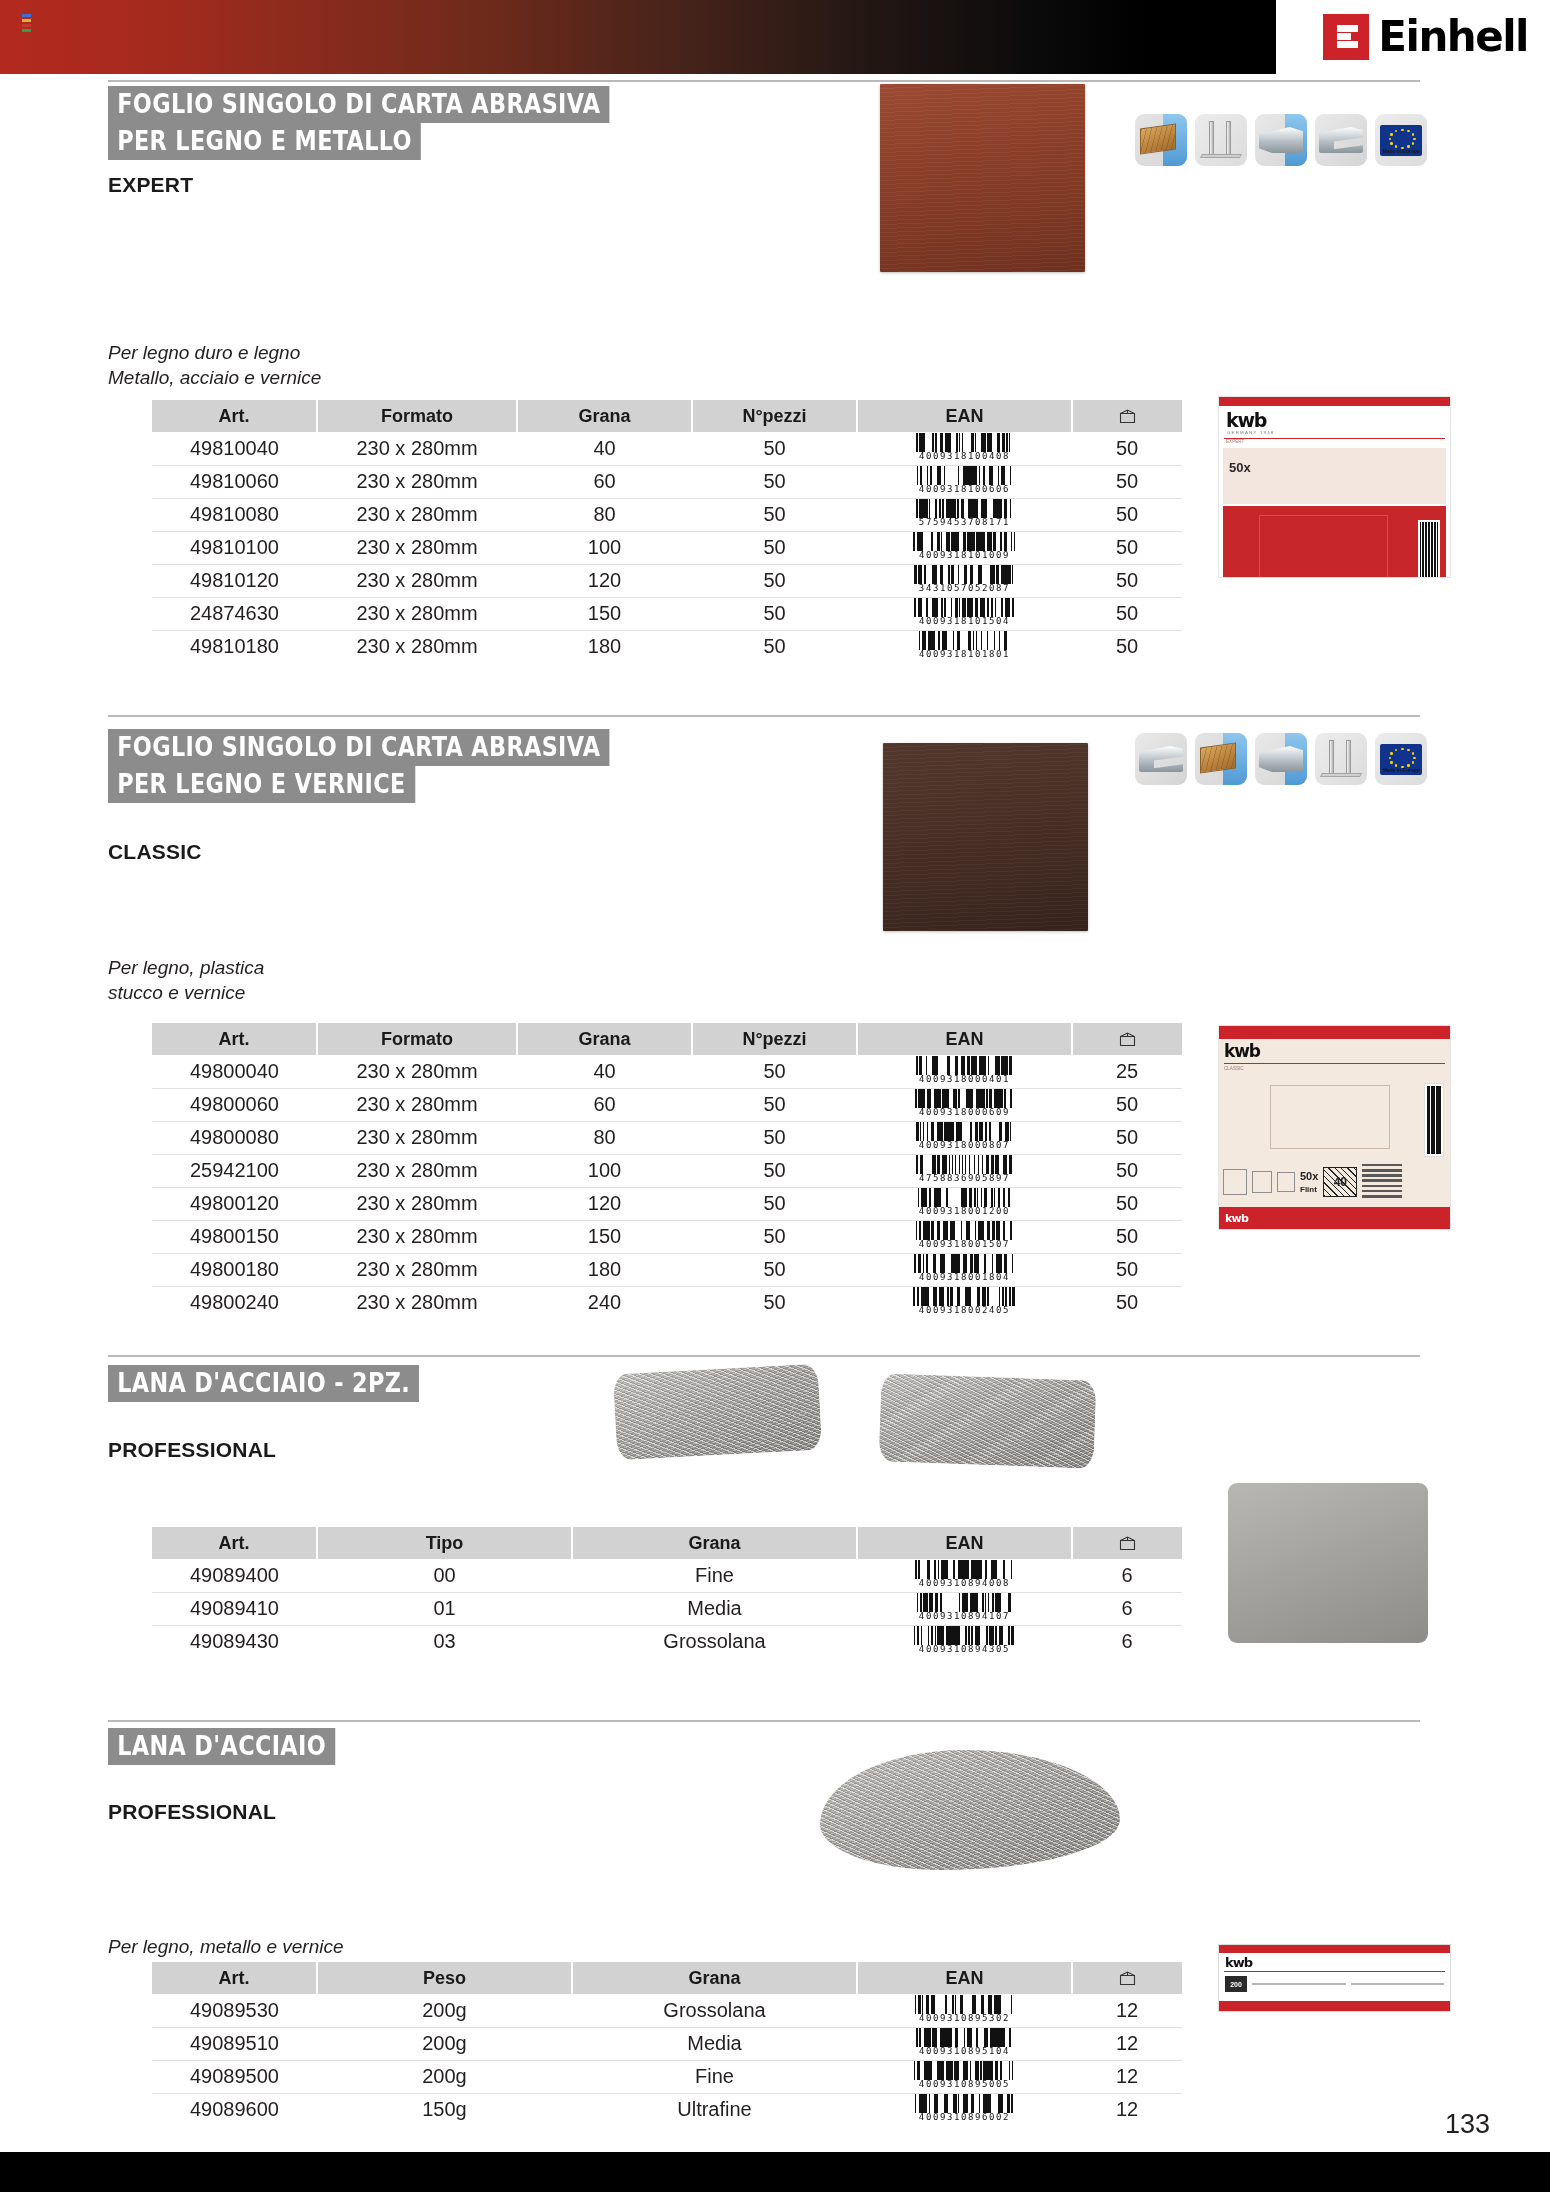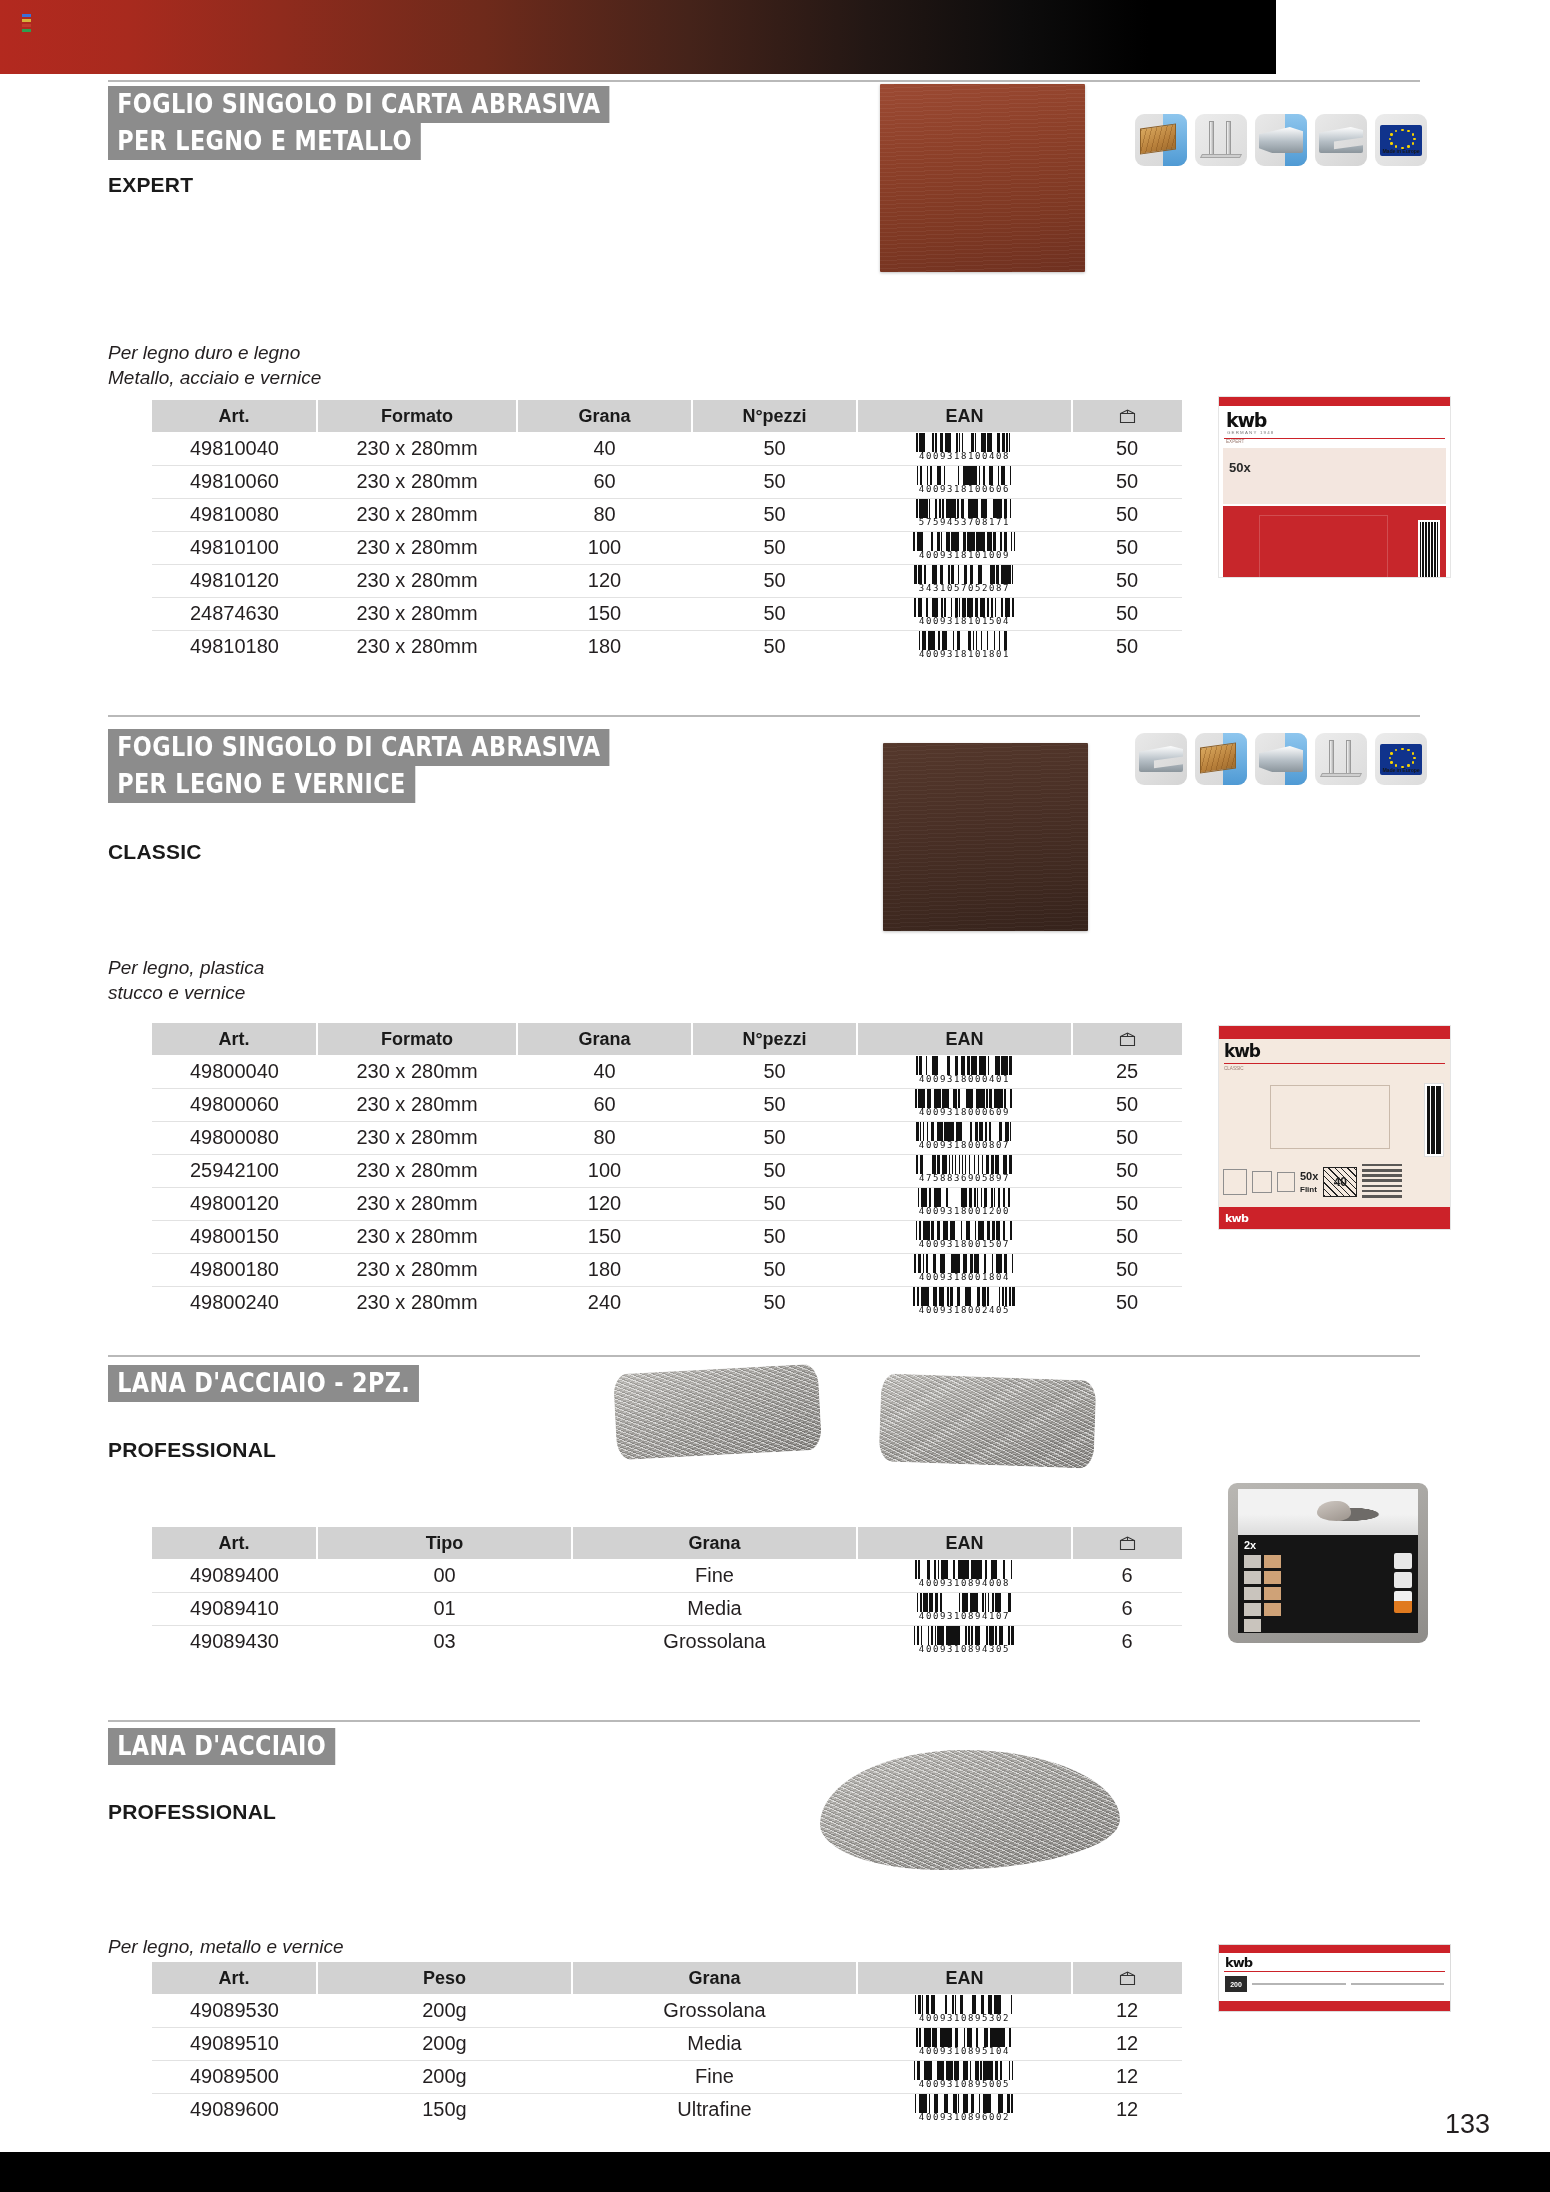--- a/index.html
+++ b/index.html
@@ -489,20 +489,26 @@
 
 <div class="page">
 
   <div class="top-banner">
     <div class="banner-dots">
       <i class="bd1"></i>
         <i class="bd2"></i>
         <i class="bd3"></i>
         <i class="bd4"></i>
     </div>
+  </div>
+  <div class="logo-zone">
+    <div class="logo-mark">
+        <i></i>
+      </div>
+    <div class="logo-word">Einhell</div>
   </div>
 
   <div class="section" style="left:0;top:80px;width:1550px;height:420px;">
     <div class="sec-rule" style="top:0;"></div>
 
     <div style="position:absolute;left:108px;top:6px;">
       <div class="title-band">FOGLIO SINGOLO DI CARTA ABRASIVA</div><br>
       <div class="title-band">PER LEGNO E METALLO</div>
     </div>
 
@@ -1767,45 +1773,20 @@
       <div class="title-band">LANA D'ACCIAIO - 2PZ.</div>
     </div>
 
     <div style="position:absolute;left:108px;top:83px;" class="brandline">PROFESSIONAL</div>
 
     <div class="wool wool-pad" style="left:615px;top:14px;width:205px;height:86px;transform:rotate(-3deg);"></div>
     <div class="wool wool-pad" style="left:880px;top:22px;width:215px;height:88px;transform:rotate(2deg);"></div>
 
     <div class="packshot pk-black" style="left:1228px;top:128px;width:200px;height:160px;">
       <div class="wooledge"></div>
-      <div class="card">
-        <div class="photo">
-            <div class="hand"></div>
-          </div>
-        <div class="dark">
-          <div class="twox">2x</div>
-          <div class="grid">
-              <i></i>
-              <i></i>
-              <i></i>
-              <i></i>
-              <i></i>
-              <i></i>
-              <i></i>
-              <i></i>
-              <i></i>
-            </div>
-          <div class="sideicons">
-              <i></i>
-              <i></i>
-              <i class="orange"></i>
-            </div>
-        </div>
-        <div class="band-bot"></div>
-      </div>
     </div>
 
     <table class="spec" style="position:absolute;left:152px;top:172px;width:1030px;">
       <colgroup>
           <col style="width:165px">
           <col style="width:255px">
           <col style="width:285px">
           <col style="width:215px">
           <col style="width:110px">
         </colgroup>

